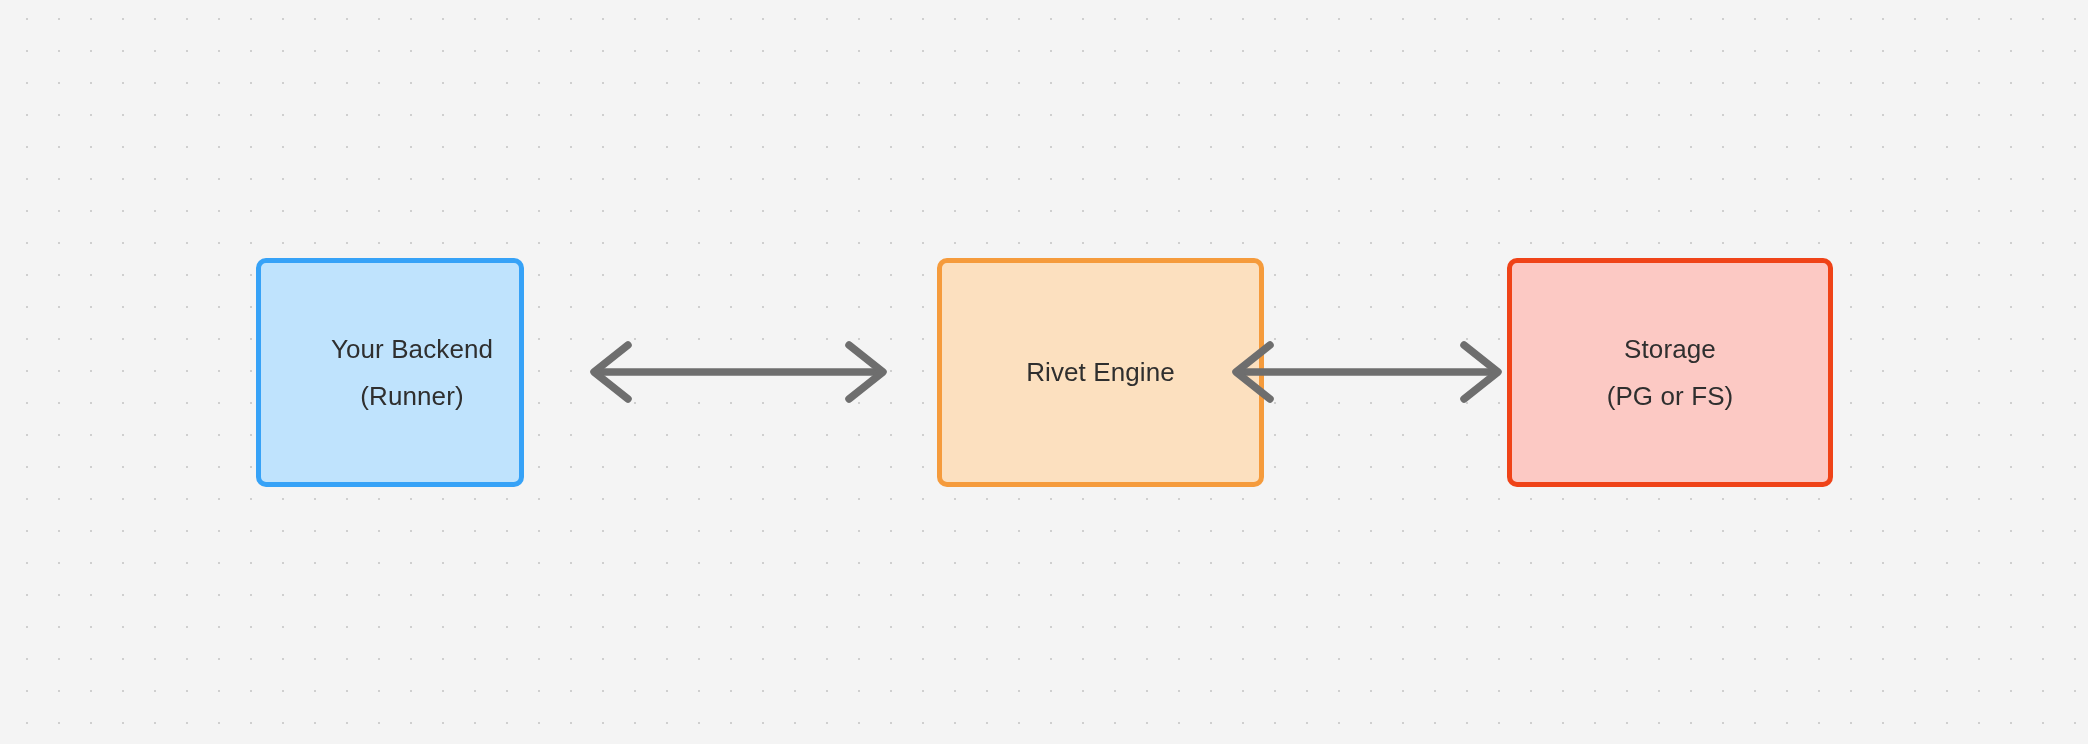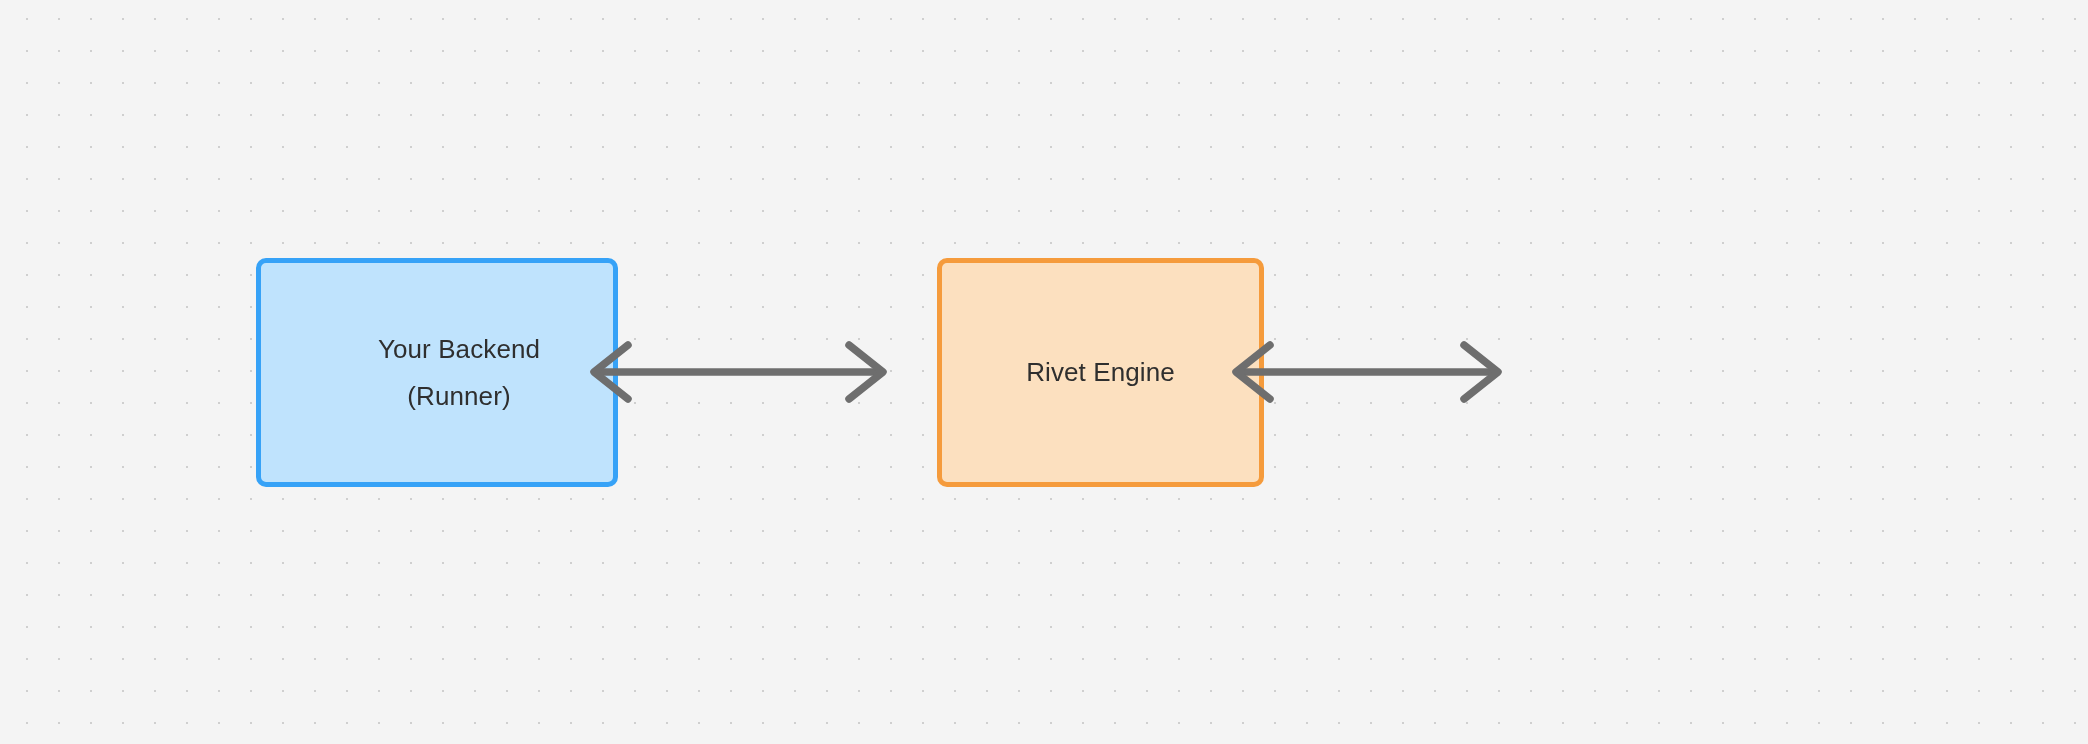--- a/index.html
+++ b/index.html
@@ -37,21 +37,21 @@
     font-size: 26px;
     line-height: 47px;
     letter-spacing: 0.1px;
     white-space: pre-line;
     user-select: none;
   }
 
   .node-backend {
     left: 256px;
     top: 258px;
-    width: 362px;
+    width: 268px;
     height: 229px;
     background: #bfe3fd;
     border-color: #36a2f7;
     padding-left: 44px;
   }
 
   .node-engine {
     left: 897px;
     top: 258px;
     width: 327px;
@@ -116,14 +116,18 @@
   </div>
 
   <div class="edge edge-engine-storage">
     <svg viewBox="0 0 274 66" preserveAspectRatio="none">
       <line x1="6" y1="33" x2="268" y2="33" stroke="#6e6e6e" stroke-width="7.5" stroke-linecap="butt"></line>
       <polyline points="40,6 6,33 40,60" fill="none" stroke="#6e6e6e" stroke-width="7.5" stroke-linecap="round" stroke-linejoin="round"></polyline>
       <polyline points="234,6 268,33 234,60" fill="none" stroke="#6e6e6e" stroke-width="7.5" stroke-linecap="round" stroke-linejoin="round"></polyline>
     </svg>
   </div>
 
+  <div class="node node-storage">
+    <span>Storage
+(PG or FS)</span>
+  </div>
 
 </div>
 
 </body></html>

